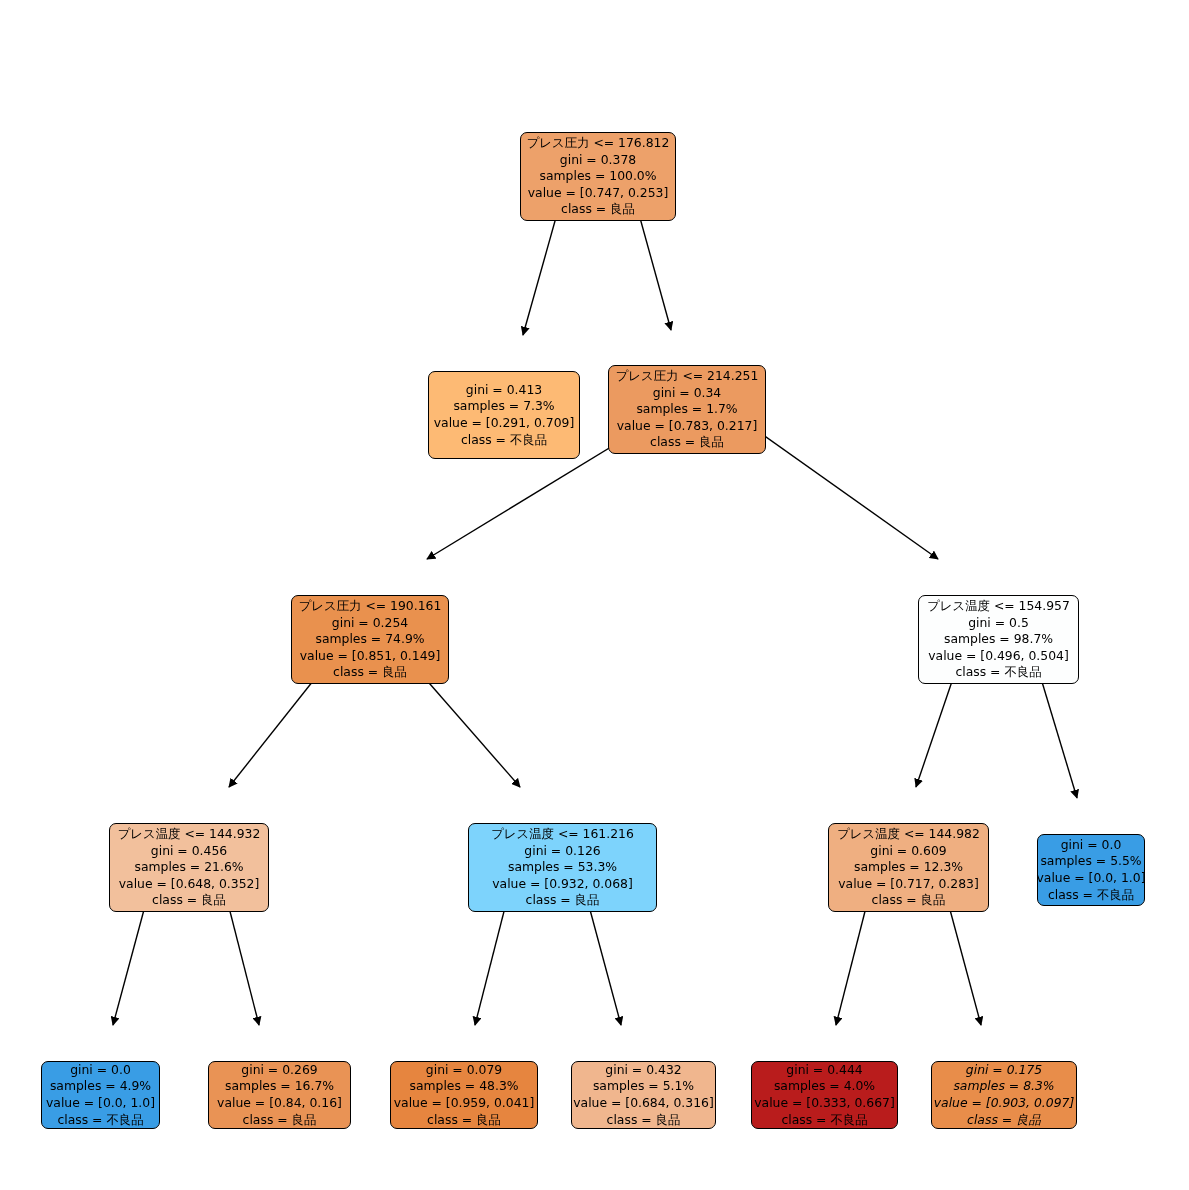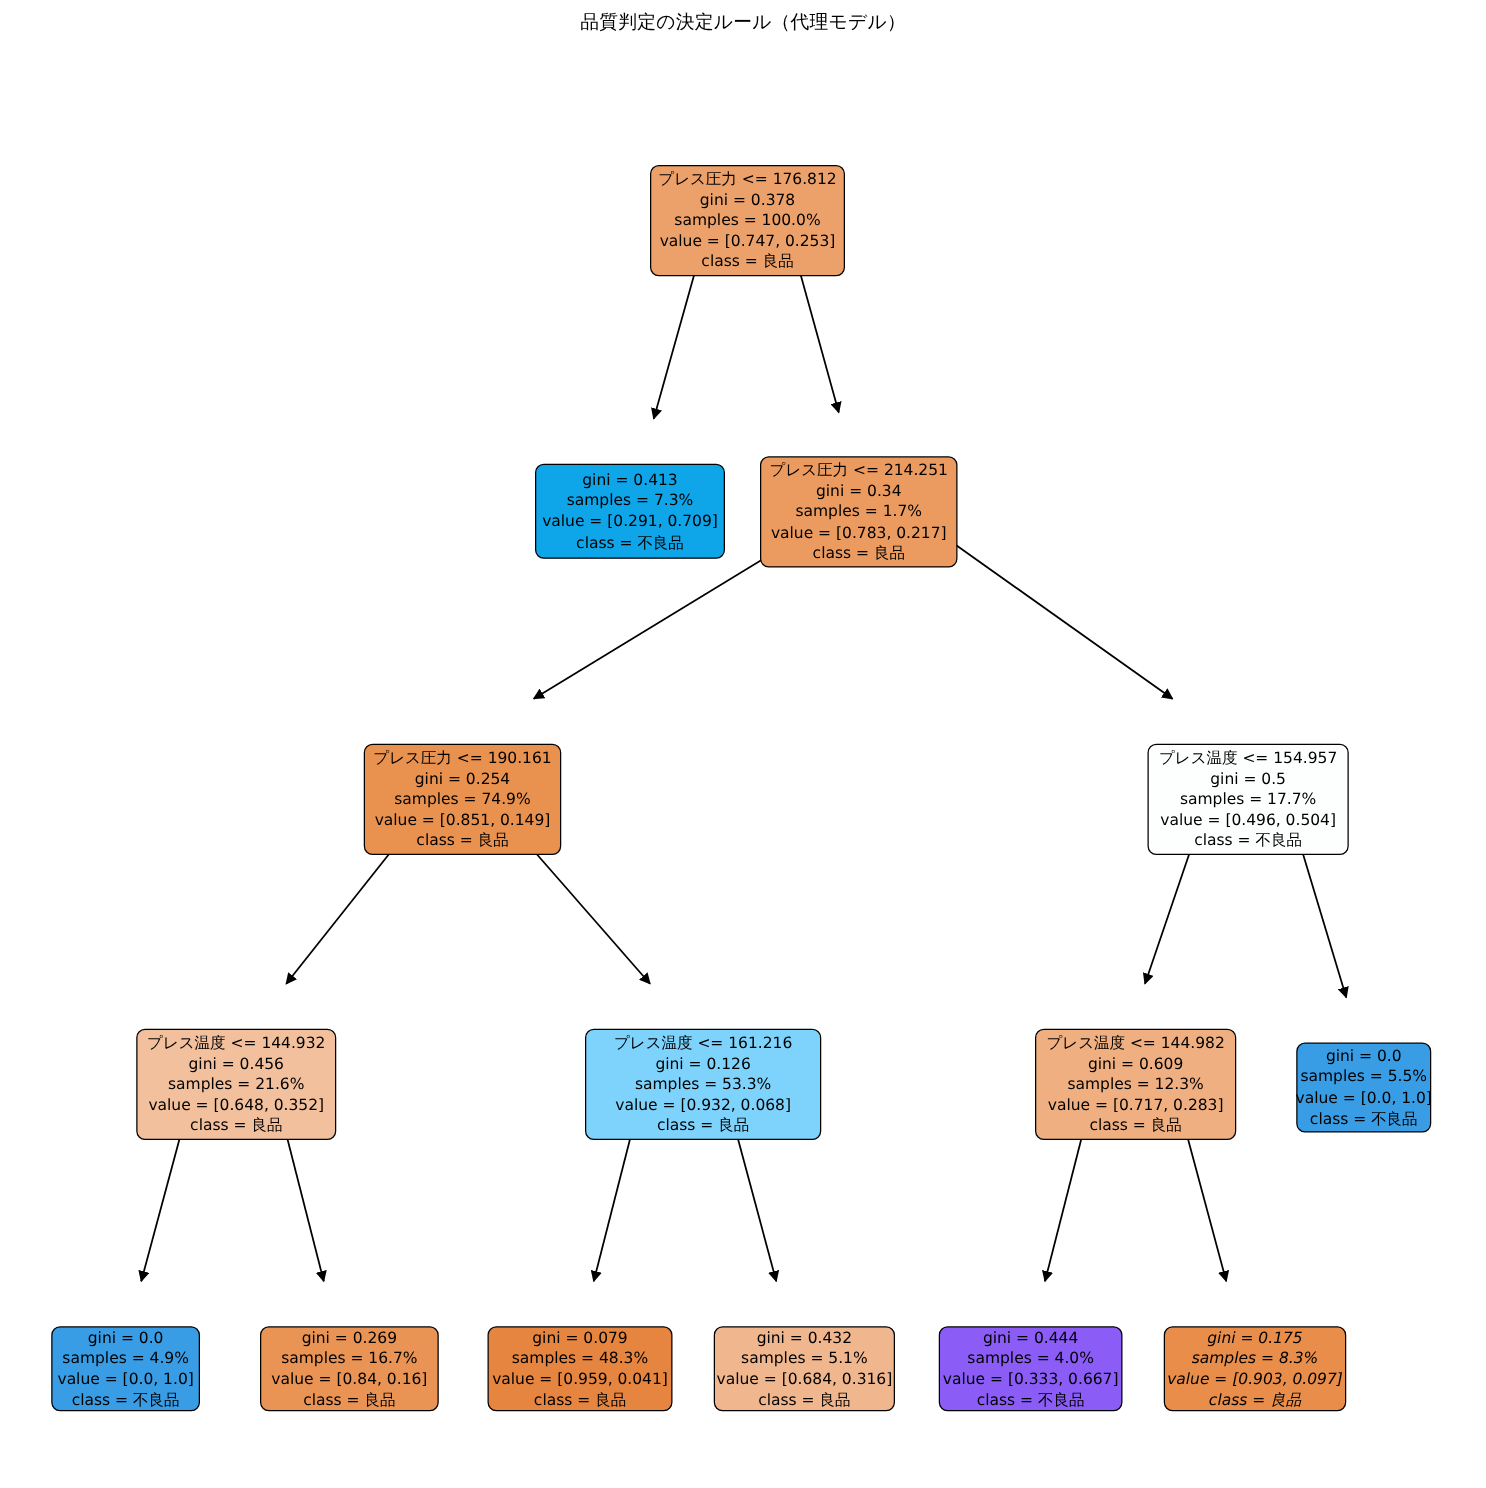--- a/index.html
+++ b/index.html
@@ -52,21 +52,20 @@
   }
   .node .ln {
     display: block;
   }
 </style>
 </head>
 <body>
 
 <div id="canvas">
 
-  <div id="title">品質判定の決定ルール（代理モデル）</div>
 
   <svg id="edges" viewBox="0 0 1189 1190" width="1189" height="1190">
     <defs>
       <marker id="arrow" viewBox="0 0 10 10" refX="9" refY="5" markerWidth="6.5" markerHeight="6.5" orient="auto-start-reverse">
         <path d="M 0 0 L 10 5 L 0 10 z" fill="#000000"></path>
       </marker>
     </defs>
     <g id="edge-group" stroke="#000000" stroke-width="1.4" fill="none">
         <line x1="564" y1="189" x2="523" y2="335" marker-end="url(#arrow)"></line>
         <line x1="632" y1="189" x2="671" y2="330" marker-end="url(#arrow)"></line>
@@ -86,21 +85,21 @@
   </svg>
 
   <div id="node-layer">
       <div class="node" style="left: 520px; top: 100px; width: 156px; height: 89px; background: rgb(237, 161, 106);">
         <span class="ln">プレス圧力 &lt;= 176.812</span>
         <span class="ln">gini = 0.378</span>
         <span class="ln">samples = 100.0%</span>
         <span class="ln">value = [0.747, 0.253]</span>
         <span class="ln">class = 良品</span>
       </div>
-      <div class="node" style="left: 428px; top: 339px; width: 152px; height: 76px; background: #0ea5e9;">
+      <div class="node" style="left: 428px; top: 339px; width: 152px; height: 88px; background: #fdba74;">
         <span class="ln">gini = 0.413</span>
         <span class="ln">samples = 7.3%</span>
         <span class="ln">value = [0.291, 0.709]</span>
         <span class="ln">class = 不良品</span>
       </div>
       <div class="node" style="left: 608px; top: 333px; width: 158px; height: 89px; background: rgb(235, 154, 96);">
         <span class="ln">プレス圧力 &lt;= 214.251</span>
         <span class="ln">gini = 0.34</span>
         <span class="ln">samples = 1.7%</span>
         <span class="ln">value = [0.783, 0.217]</span>
@@ -109,21 +108,21 @@
       <div class="node" style="left: 291px; top: 563px; width: 158px; height: 89px; background: rgb(233, 145, 78);">
         <span class="ln">プレス圧力 &lt;= 190.161</span>
         <span class="ln">gini = 0.254</span>
         <span class="ln">samples = 74.9%</span>
         <span class="ln">value = [0.851, 0.149]</span>
         <span class="ln">class = 良品</span>
       </div>
       <div class="node" style="left: 918px; top: 563px; width: 161px; height: 89px; background: rgb(253, 254, 254);">
         <span class="ln">プレス温度 &lt;= 154.957</span>
         <span class="ln">gini = 0.5</span>
-        <span class="ln">samples = 17.7%</span>
+        <span class="ln">samples = 98.7%</span>
         <span class="ln">value = [0.496, 0.504]</span>
         <span class="ln">class = 不良品</span>
       </div>
       <div class="node" style="left: 109px; top: 791px; width: 160px; height: 89px; background: rgb(242, 192, 156);">
         <span class="ln">プレス温度 &lt;= 144.932</span>
         <span class="ln">gini = 0.456</span>
         <span class="ln">samples = 21.6%</span>
         <span class="ln">value = [0.648, 0.352]</span>
         <span class="ln">class = 良品</span>
       </div>
@@ -164,21 +163,21 @@
         <span class="ln">samples = 48.3%</span>
         <span class="ln">value = [0.959, 0.041]</span>
         <span class="ln">class = 良品</span>
       </div>
       <div class="node" style="left: 571px; top: 1029px; width: 145px; height: 68px; background: rgb(240, 182, 142);">
         <span class="ln">gini = 0.432</span>
         <span class="ln">samples = 5.1%</span>
         <span class="ln">value = [0.684, 0.316]</span>
         <span class="ln">class = 良品</span>
       </div>
-      <div class="node" style="left: 751px; top: 1029px; width: 147px; height: 68px; background: #8b5cf6;">
+      <div class="node" style="left: 751px; top: 1029px; width: 147px; height: 68px; background: #b91c1c;">
         <span class="ln">gini = 0.444</span>
         <span class="ln">samples = 4.0%</span>
         <span class="ln">value = [0.333, 0.667]</span>
         <span class="ln">class = 不良品</span>
       </div>
       <div class="node" style="left: 931px; top: 1029px; width: 146px; height: 68px; background: rgb(232, 141, 74); font-style: italic;">
         <span class="ln">gini = 0.175</span>
         <span class="ln">samples = 8.3%</span>
         <span class="ln">value = [0.903, 0.097]</span>
         <span class="ln">class = 良品</span>

